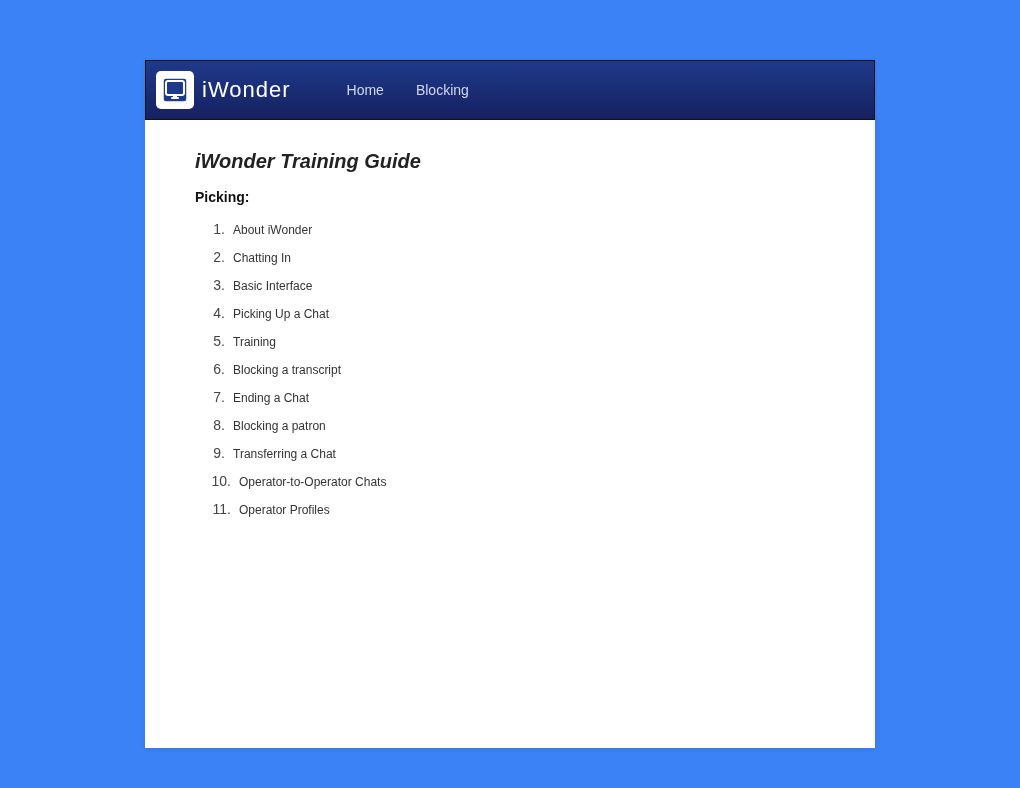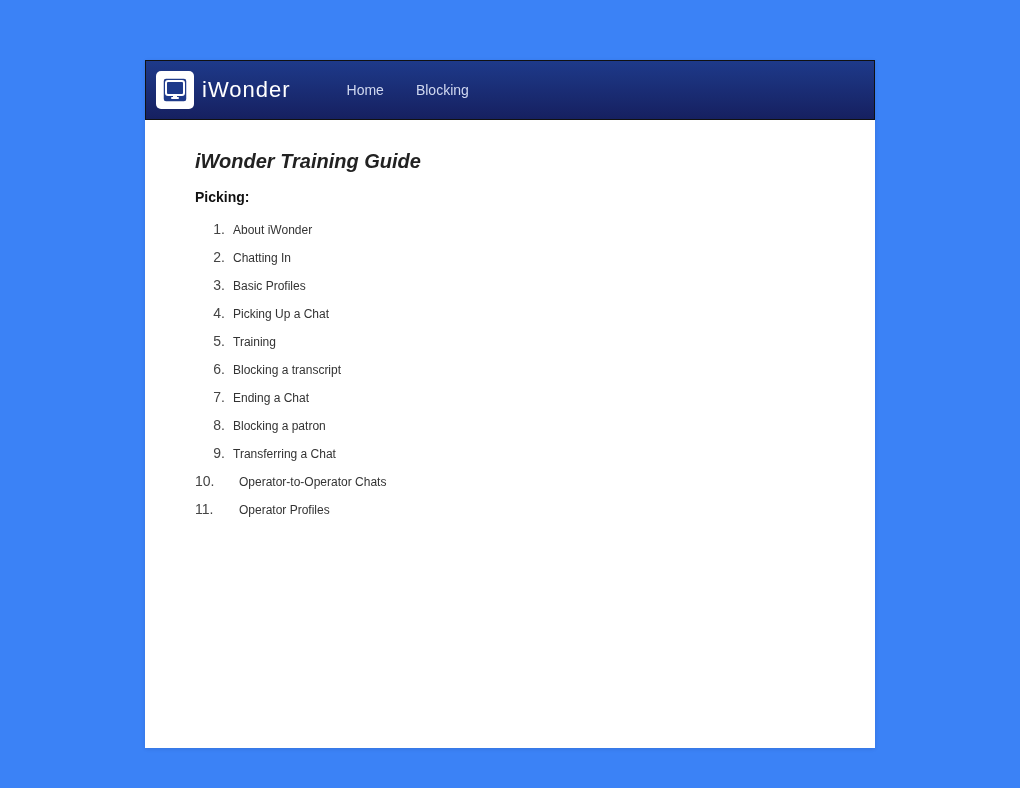--- a/index.html
+++ b/index.html
@@ -128,20 +128,21 @@
     .toc-number {
       min-width: 30px;
       text-align: right;
       margin-right: 8px;
       color: #444;
       font-size: 14px;
     }
 
     .toc-number-wide {
       min-width: 36px;
+      text-align: right;
       margin-right: 8px;
       color: #444;
       font-size: 14px;
     }
 
     .toc-text {
       color: #333;
       font-size: 12px;
     }
   </style>
@@ -178,21 +179,21 @@
       <li>
             <span class="toc-number">1.</span>
             <span class="toc-text">About iWonder</span>
           </li>
           <li>
             <span class="toc-number">2.</span>
             <span class="toc-text">Chatting In</span>
           </li>
           <li>
             <span class="toc-number">3.</span>
-            <span class="toc-text">Basic Profiles</span>
+            <span class="toc-text">Basic Interface</span>
           </li>
           <li>
             <span class="toc-number">4.</span>
             <span class="toc-text">Picking Up a Chat</span>
           </li>
           <li>
             <span class="toc-number">5.</span>
             <span class="toc-text">Training</span>
           </li>
           <li>

